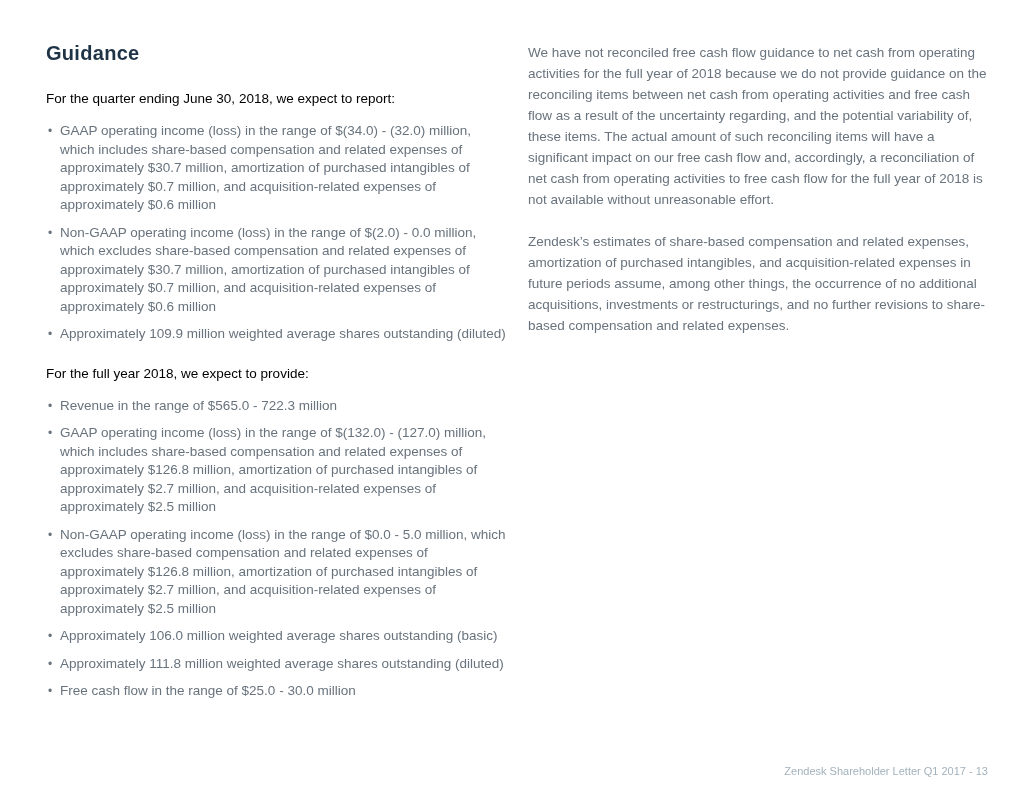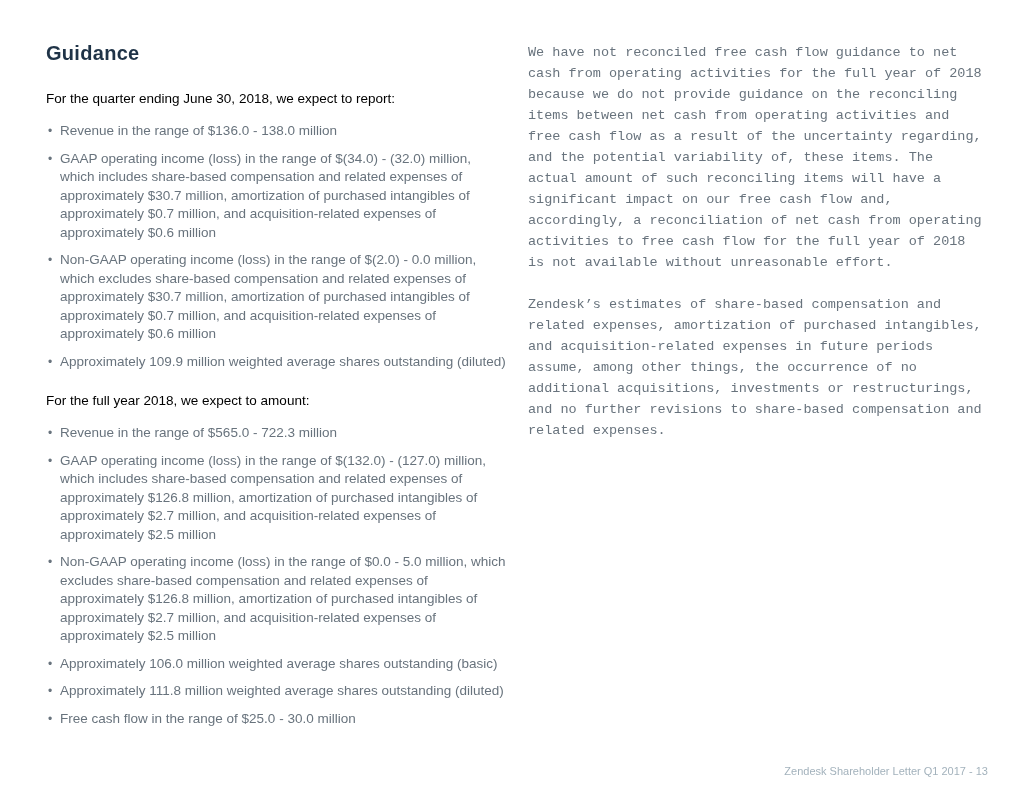--- a/index.html
+++ b/index.html
@@ -21,21 +21,20 @@
     align-items: flex-start;
   }
   .col-left {
     width: 462px;
     flex: none;
   }
   .col-right {
     width: 460px;
     flex: none;
     margin-left: 20px;
-    font-family: Liberation Mono, monospace;
   }
   h1.doc-heading {
     margin: 0 0 24px 0;
     font-size: 20px;
     font-weight: 700;
     letter-spacing: 0.3px;
     color: #1f3347;
   }
   .intro {
     margin: 0 0 14px 0;
@@ -85,27 +84,26 @@
 <body>
 
 <div class="page">
   <div class="columns">
 
     <div class="col-left">
       <h1 class="doc-heading">Guidance</h1>
 
       <p class="intro">For the quarter ending June 30, 2018, we expect to report:</p>
       <ul class="bullets quarter">
-        <li>Revenue in the range of $136.0 - 138.0 million</li>
         <li>GAAP operating income (loss) in the range of $(34.0) - (32.0) million, which includes share-based compensation and related expenses of approximately $30.7 million, amortization of purchased intangibles of approximately $0.7 million, and acquisition-related expenses of approximately $0.6 million</li>
         <li>Non-GAAP operating income (loss) in the range of $(2.0) - 0.0 million, which excludes share-based compensation and related expenses of approximately $30.7 million, amortization of purchased intangibles of approximately $0.7 million, and acquisition-related expenses of approximately $0.6 million</li>
         <li>Approximately 109.9 million weighted average shares outstanding (diluted)</li>
       </ul>
 
-      <p class="intro">For the full year 2018, we expect to amount:</p>
+      <p class="intro">For the full year 2018, we expect to provide:</p>
       <ul class="bullets year">
         <li>Revenue in the range of $565.0 - 722.3 million</li>
         <li>GAAP operating income (loss) in the range of $(132.0) - (127.0) million, which includes share-based compensation and related expenses of approximately $126.8 million, amortization of purchased intangibles of approximately $2.7 million, and acquisition-related expenses of approximately $2.5 million</li>
         <li>Non-GAAP operating income (loss) in the range of $0.0 - 5.0 million, which excludes share-based compensation and related expenses of approximately $126.8 million, amortization of purchased intangibles of approximately $2.7 million, and acquisition-related expenses of approximately $2.5 million</li>
         <li>Approximately 106.0 million weighted average shares outstanding (basic)</li>
         <li>Approximately 111.8 million weighted average shares outstanding (diluted)</li>
         <li>Free cash flow in the range of $25.0 - 30.0 million</li>
       </ul>
     </div>
 

